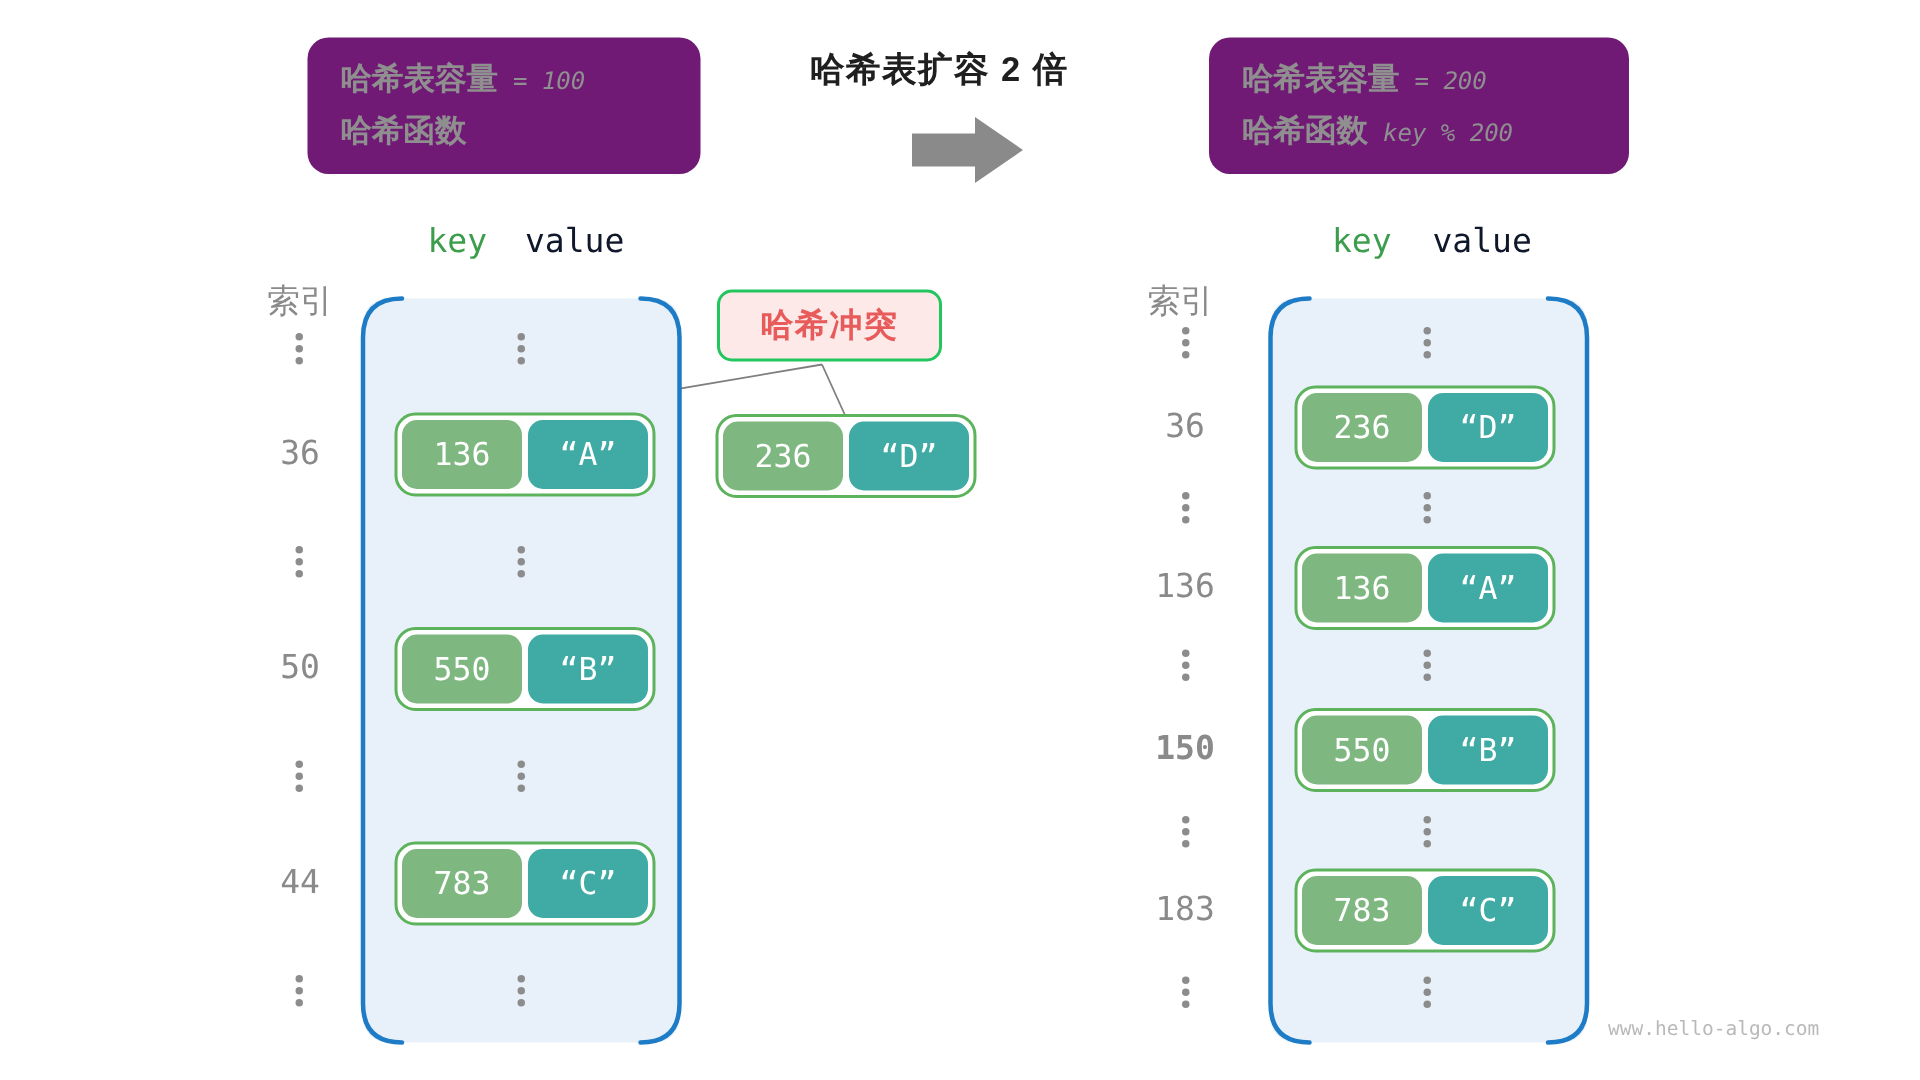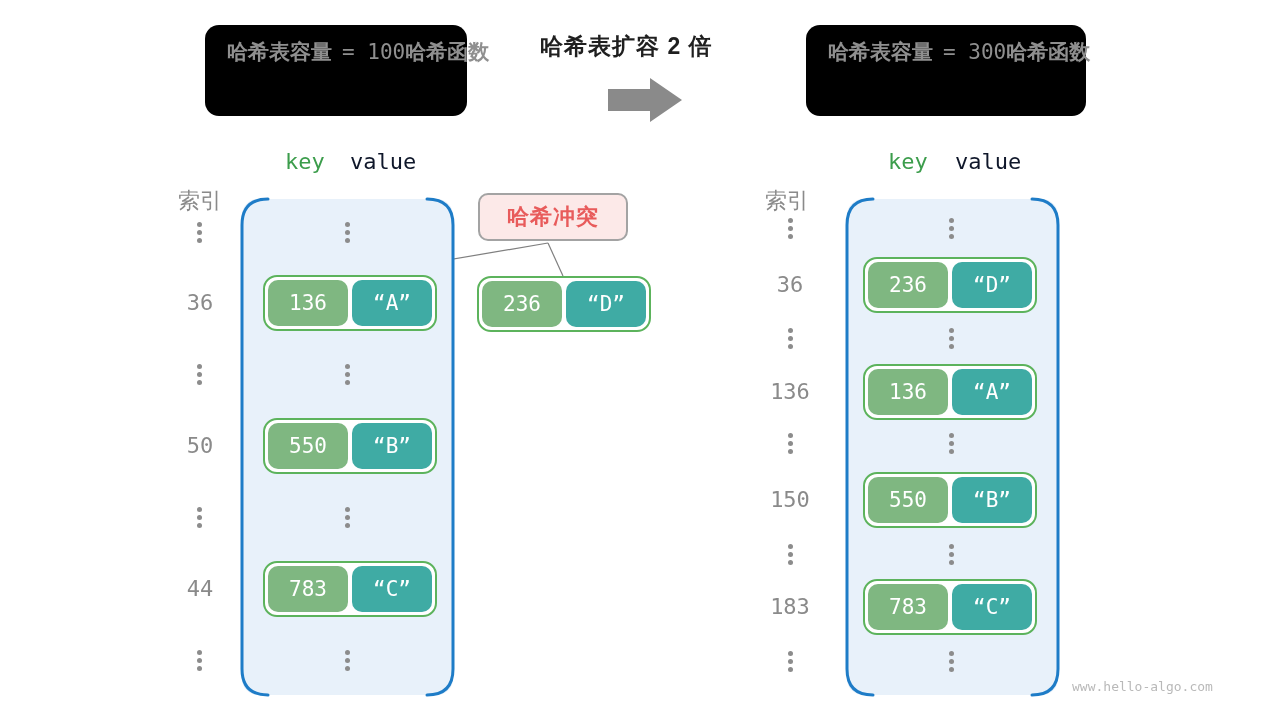--- a/index.html
+++ b/index.html
@@ -6,28 +6,28 @@
   body{
     width:1280px;height:720px;position:relative;overflow:hidden;
     background:#ffffff;
     font-family:"Liberation Sans","DejaVu Sans",sans-serif;
   }
   .abs{position:absolute;}
   .mono{font-family:"DejaVu Sans Mono","Liberation Mono",monospace;}
 
   
   .info-box{
-    background:#000000;border-radius:14px;
+    background:#701a75;border-radius:14px;
     color:#8f8f8f;
-    display:flex;flex-direction:row;justify-content:flex-start;
+    display:flex;flex-direction:column;justify-content:center;
     padding:10px 22px;box-sizing:border-box;
   }
   .info-line{display:flex;align-items:baseline;gap:10px;line-height:34px;white-space:nowrap;}
   .info-line .cjk{font-weight:bold;font-size:21px;}
-  .info-line .val{font-size:21px;}
+  .info-line .val{font-size:16px;font-style:italic;}
 
   
   .transition-title{
     font-size:23px;font-weight:bold;color:#1f1f1f;
     text-align:left;white-space:nowrap;letter-spacing:1px;
   }
 
   
   .hdr-index{font-size:22px;color:#8a8a8a;margin-top:36px;}
   .hdr-key{font-size:22px;color:#3c9d4c;}
@@ -52,21 +52,21 @@
   }
   .pair .kbox,.pair .vbox{
     flex:1;border-radius:10px;display:flex;align-items:center;justify-content:center;
     color:#ffffff;font-size:21px;
   }
   .pair .kbox{background:#7fb781;}
   .pair .vbox{background:#3faba4;}
 
   
   .collision{
-    background:#fce9e8;border:2px solid #a3a3a3;border-radius:10px;
+    background:#fce9e8;border:2px solid #22c55e;border-radius:10px;
     box-sizing:border-box;display:flex;align-items:center;justify-content:center;
     color:#e85b5b;font-size:22px;font-weight:bold;letter-spacing:1px;
   }
 
   .watermark{font-size:13px;color:#b9b9b9;}
 </style>
 </head>
 <body>
 
 <svg class="abs" style="left:0;top:0;" width="1280" height="720">
@@ -85,24 +85,25 @@
 </div>
 
 <div class="abs transition-title" style="left:540px;top:31px;width:205px;">哈希表扩容 2 倍</div>
 <svg class="abs" style="left:605px;top:75px;" width="80" height="50">
   <polygon points="3,14 45,14 45,3 77,25 45,47 45,36 3,36" fill="#8a8a8a"></polygon>
 </svg>
 
 <div class="abs info-box" style="left:806px;top:25px;width:280px;height:91px;">
   <div class="info-line">
     <span class="cjk">哈希表容量</span>
-    <span class="val mono">= 300</span>
+    <span class="val mono">= 200</span>
   </div>
   <div class="info-line">
     <span class="cjk">哈希函数</span>
+    <span class="val mono">key % 200</span>
   </div>
 </div>
 
 <span class="abs hdr-index" style="left:178px;top:150px;">索引</span>
 <span class="abs hdr-key mono" style="left:285px;top:149px;">key</span>
 <span class="abs hdr-value mono" style="left:350px;top:149px;">value</span>
 
 <div class="abs vdots" style="left:197px;top:222px;"></div>
 <div class="abs idx-num mono" style="left:170px;top:290px;width:60px;">36</div>
 <div class="abs vdots" style="left:197px;top:364px;"></div>
@@ -146,21 +147,21 @@
 
 <span class="abs hdr-index" style="left:765px;top:150px;">索引</span>
 <span class="abs hdr-key mono" style="left:888px;top:149px;">key</span>
 <span class="abs hdr-value mono" style="left:955px;top:149px;">value</span>
 
 <div class="abs vdots" style="left:788px;top:218px;"></div>
 <div class="abs idx-num mono" style="left:755px;top:272px;width:70px;">36</div>
 <div class="abs vdots" style="left:788px;top:328px;"></div>
 <div class="abs idx-num mono" style="left:755px;top:379px;width:70px;">136</div>
 <div class="abs vdots" style="left:788px;top:433px;"></div>
-<div class="abs idx-num mono" style="left:755px;top:487px;width:70px;">150</div>
+<div class="abs idx-num mono" style="left:755px;top:487px;width:70px;font-weight:bold;">150</div>
 <div class="abs vdots" style="left:788px;top:544px;"></div>
 <div class="abs idx-num mono" style="left:755px;top:594px;width:70px;">183</div>
 <div class="abs vdots" style="left:788px;top:651px;"></div>
 
 <div class="abs" style="left:845px;top:197px;width:214px;height:500px;">
   <svg class="abs" style="left:0;top:0;" width="215" height="500">
     <rect x="2" y="2" width="211" height="496" rx="16" fill="#e8f1fa"></rect>
     <path d="M 28 2 Q 2 2 2 28 L 2 472 Q 2 498 28 498" fill="none" stroke="#1e7cc7" stroke-width="3" stroke-linecap="round"></path>
     <path d="M 187 2 Q 213 2 213 28 L 213 472 Q 213 498 187 498" fill="none" stroke="#1e7cc7" stroke-width="3" stroke-linecap="round"></path>
   </svg>

